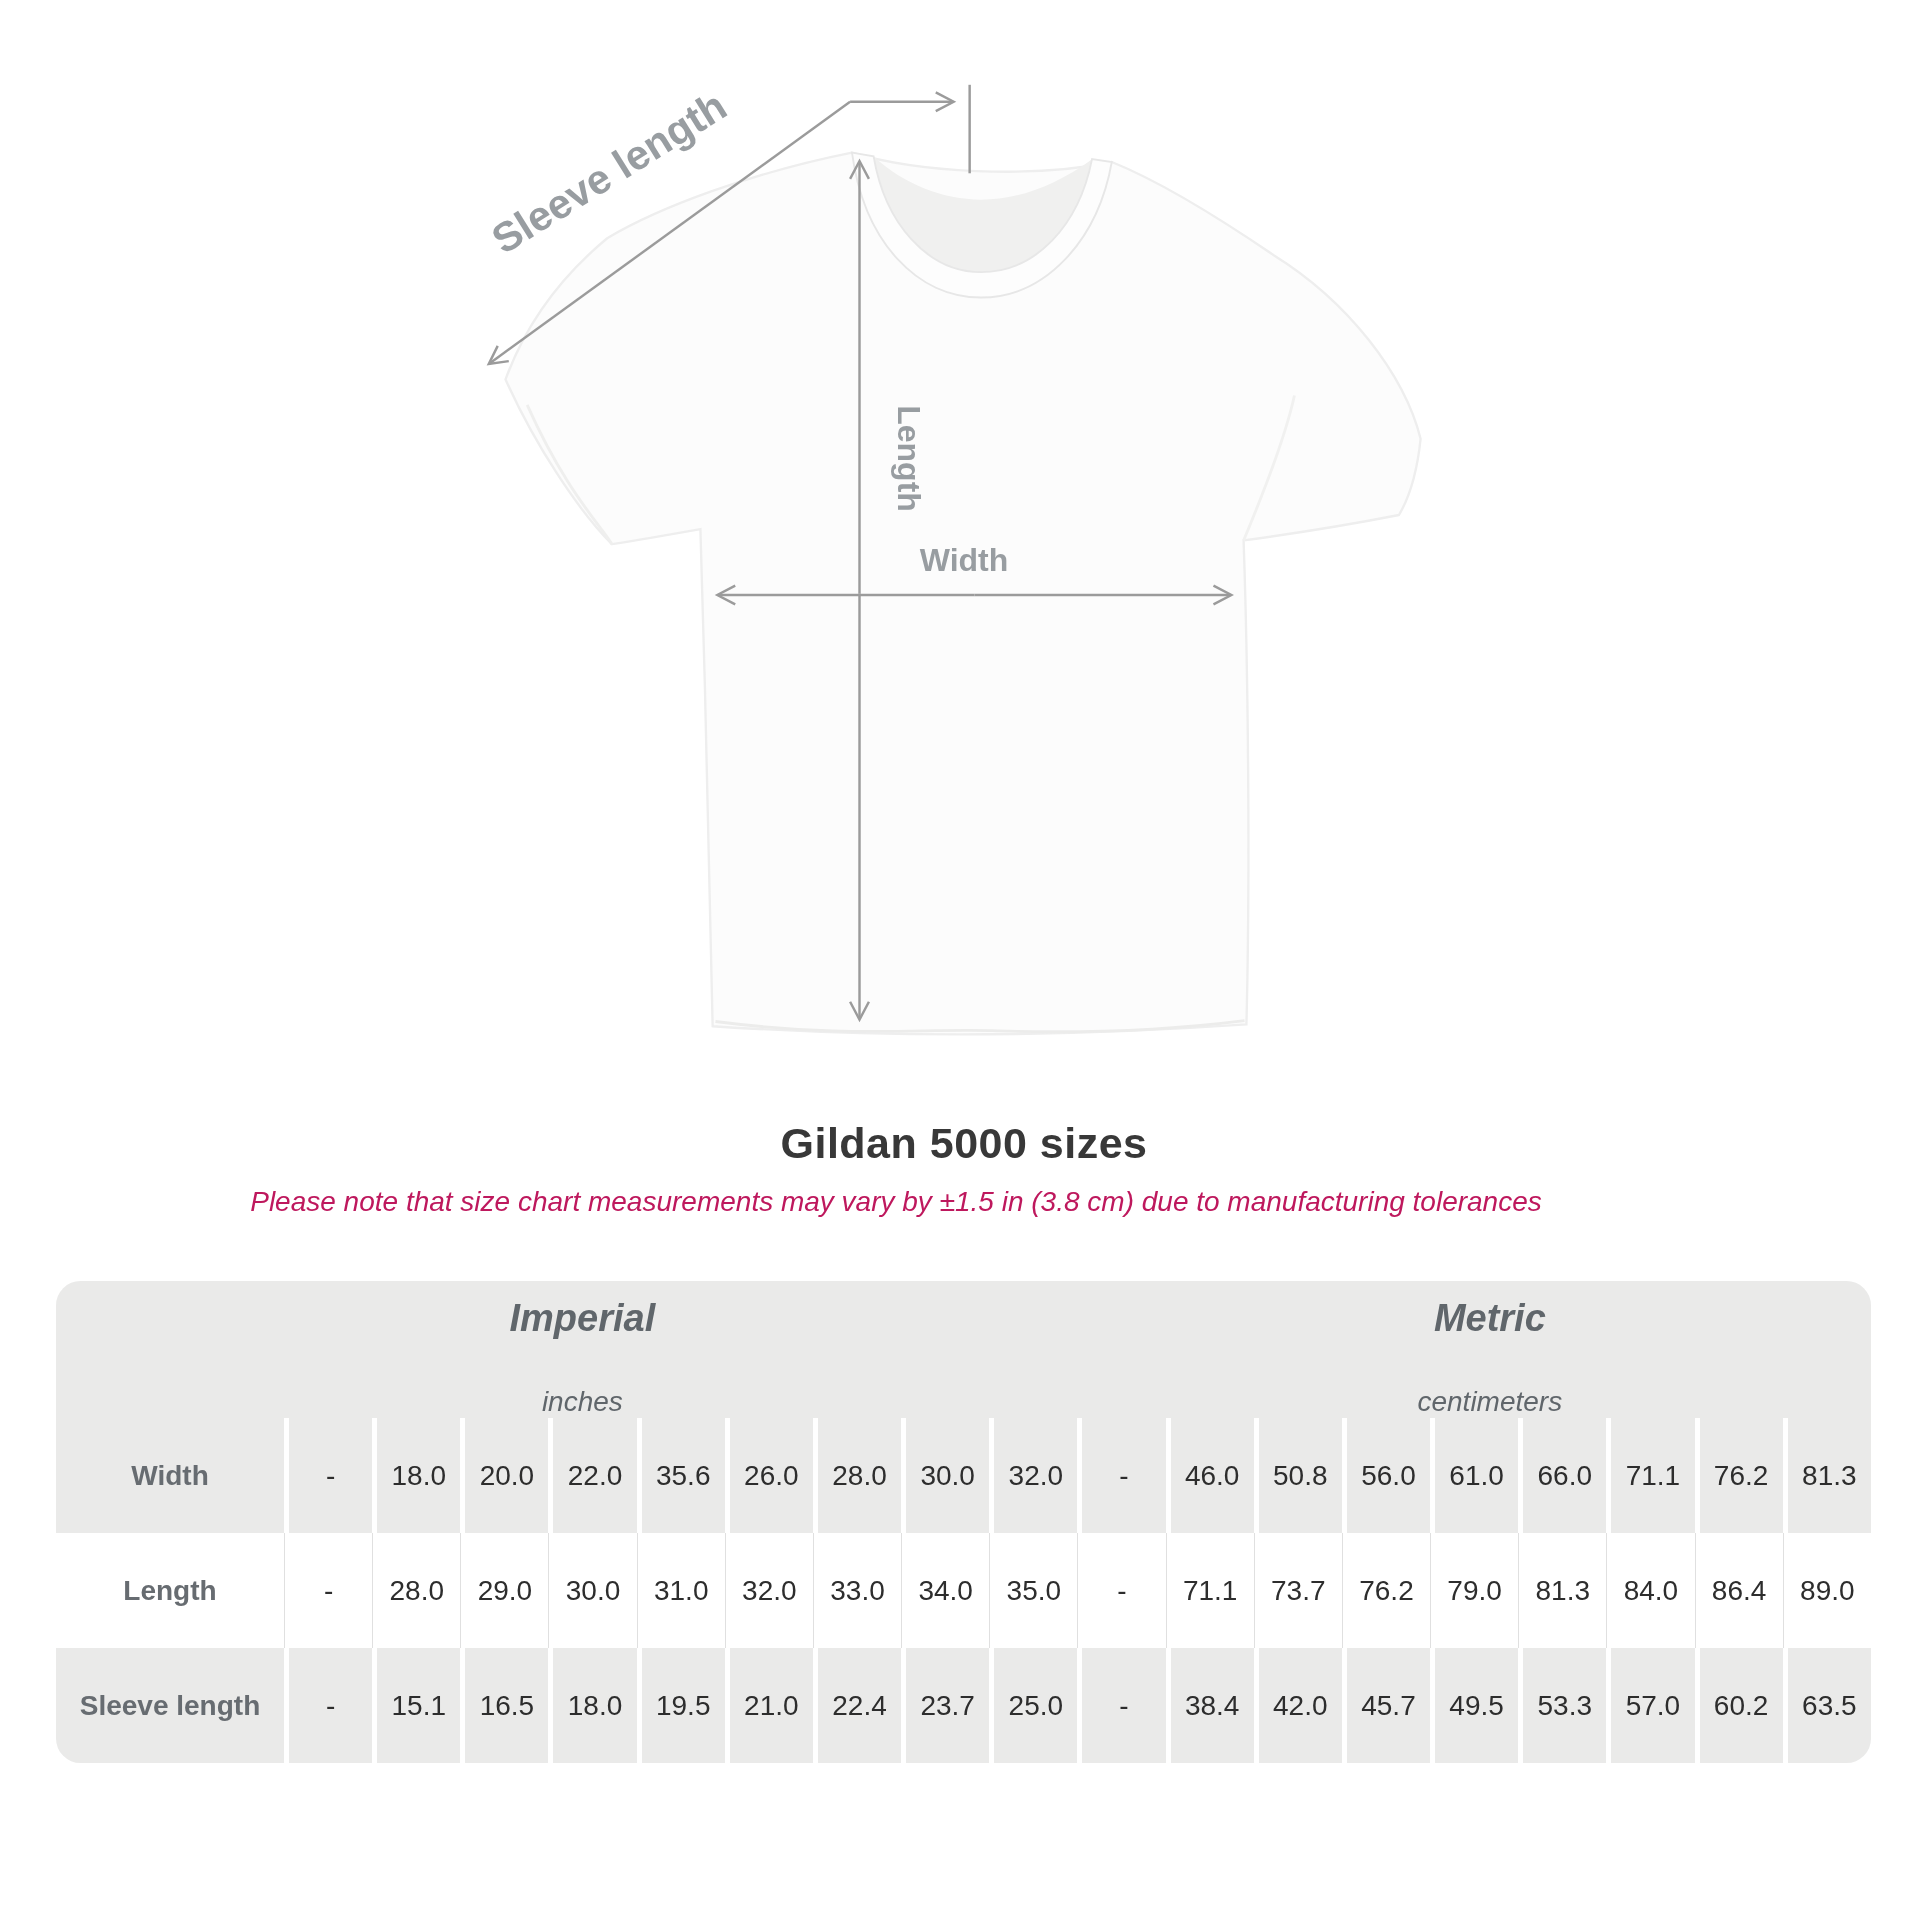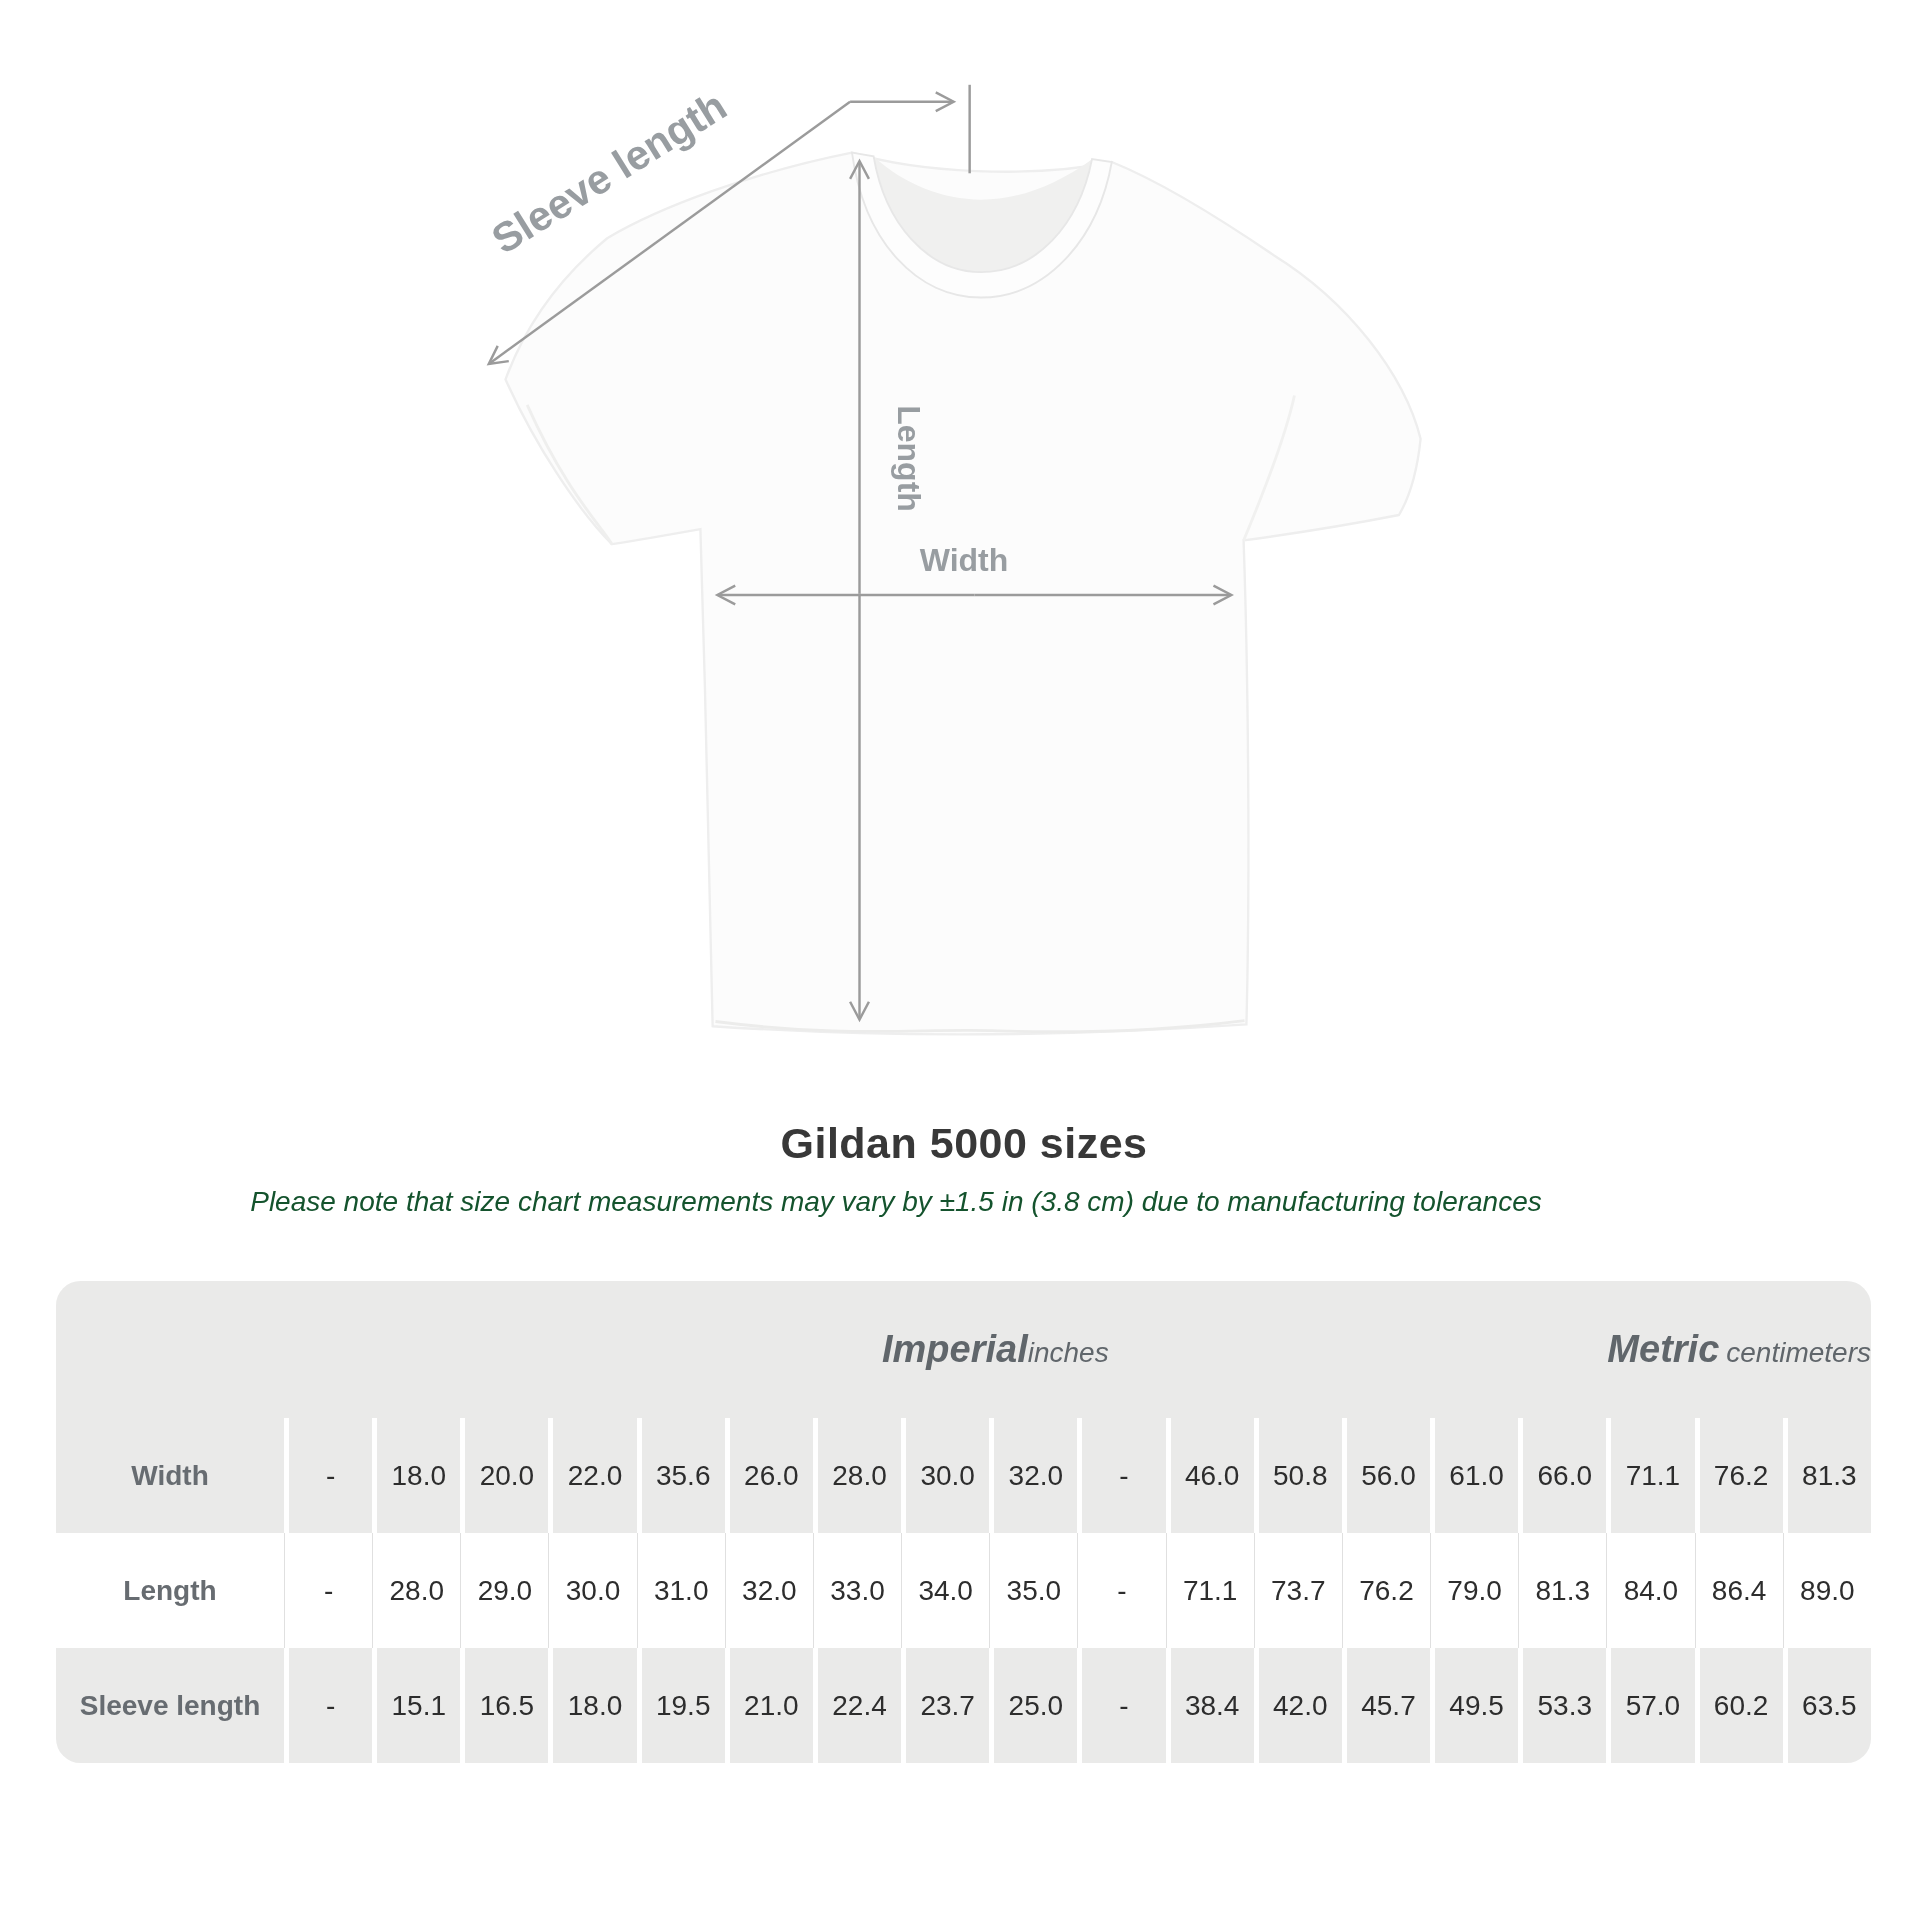--- a/index.html
+++ b/index.html
@@ -6,31 +6,31 @@
   #canvas{position:relative;width:1928px;height:1928px;background:#ffffff;
           font-family:"Liberation Sans", sans-serif;}
 
   
   #figure{position:absolute;left:0;top:0;width:1928px;height:1111px;}
 
   
   .title{position:absolute;left:0;top:1119px;width:1928px;text-align:center;
          font-size:43px;font-weight:bold;color:#383838;letter-spacing:0.5px;}
   .subtitle{position:absolute;left:0;top:1186px;width:1792px;text-align:center;
-         font-size:28px;font-style:italic;color:#14532d;}
+         font-size:28px;font-style:italic;color:#be185d;}
 
   
   #size-table{position:absolute;left:56px;top:1281px;width:1815px;
               border-collapse:separate;border-spacing:0;table-layout:fixed;}
   #size-table td{padding:0;text-align:center;vertical-align:middle;}
 
   tr.band-row td{height:137px;background:#eaeae9;
                  border-top-left-radius:24.5px;border-top-right-radius:24.5px;}
   .band-flex{display:flex;width:100%;height:137px;}
-  .band-group{display:flex;flex-direction:row;justify-content:flex-end;align-items:center;}
+  .band-group{display:flex;flex-direction:column;justify-content:space-between;align-items:center;margin-top:16px;}
   .band-group.imperial{width:58%;}
   .band-group.metric{width:42%;gap:7px;}
   .band-title{font-size:38px;font-weight:bold;font-style:italic;color:#60666b;}
   .band-unit{font-size:28px;font-style:italic;color:#60666b;margin-top:7.5px;}
 
   tr.row{height:115px;}
   tr.size-row{height:113px;}
   td.hdr{font-size:28px;font-weight:bold;color:#676c71;}
   td.data{font-size:28px;font-weight:normal;color:#2d2d2d;}
 

